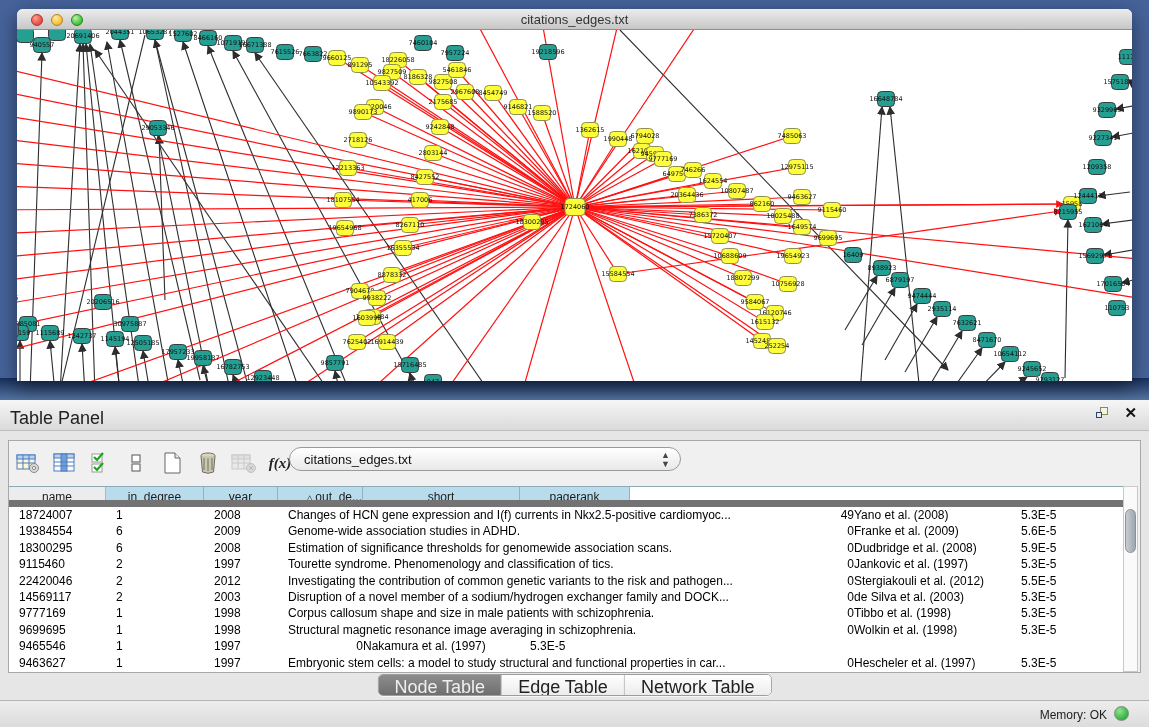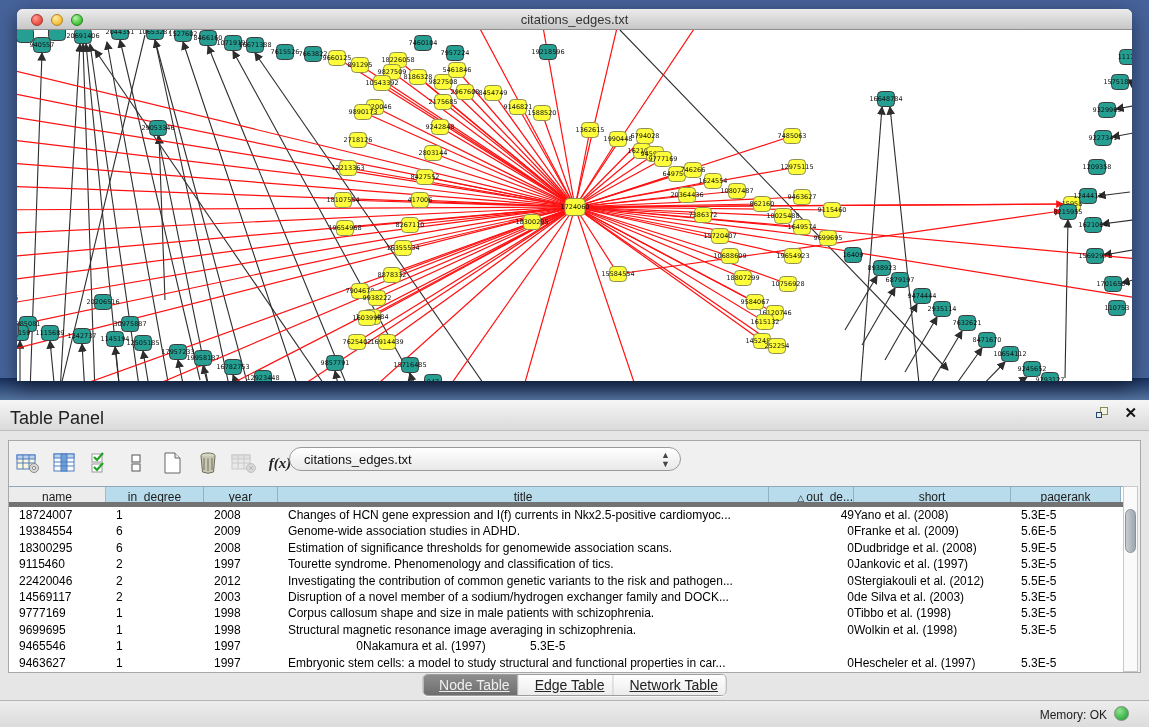--- a/index.html
+++ b/index.html
@@ -44,21 +44,21 @@
   .combo { position:absolute; left:280px; top:6px; width:392px; height:24px;
     border:1px solid #9a9a9a; border-radius:12px;
     background:linear-gradient(#ffffff,#e9e9e9); }
   .combo-text { position:absolute; left:14px; top:4px; font-size:13px; color:#111; }
   .combo-arrows { position:absolute; right:10px; top:3px; font-size:9px;
     color:#444; line-height:9px; text-align:center; }
 
   .tbl { position:absolute; left:0px; top:45px; width:1115px; height:186px;
     background:#fff; overflow:hidden; }
   .tbl-header { display:flex; height:21px; border-top:1px solid #8fa8b5;
-    border-bottom:5px solid #737373; }
+    border-bottom:7px solid #737373; }
   .th { font-size:12px; color:#1c1c1c; text-align:center; line-height:20px;
     background:#b9dcec; border-right:1px solid #8fb2c4; overflow:hidden;
     white-space:nowrap; }
   .th.gray { background:#ececec; border-right:1px solid #b5b5b5; }
   .sort-glyph { font-size:9px; margin-right:2px; color:#222; }
   .tr { display:flex; height:16.4px; }
   .td { font-size:12px; color:#000; line-height:16px; white-space:nowrap;
     overflow:hidden; padding-left:10px; }
   .td.center { padding-left:0; }
   .c0{width:97px;} .c1{width:98px;} .c2{width:74px;} .c3{width:491px;}
@@ -66,22 +66,22 @@
 
   .vscroll { position:absolute; right:2px; top:45px; width:15px; height:186px;
     background:#fafafa; border:1px solid #c9c9c9; }
   .vthumb { position:absolute; left:1px; top:22px; width:11px; height:44px;
     border-radius:6px; background:linear-gradient(90deg,#c9cdd3,#9ea6b0);
     border:1px solid #8a919b; }
 
   .tabs { position:absolute; left:50%; transform:translateX(-50%); top:274px;
     height:22px; display:flex; border:1px solid #9d9d9d; border-radius:5px;
     overflow:hidden; background:#fff; box-shadow:0 1px 0 rgba(255,255,255,.7); }
-  .tab { font-size:14px; padding:2px 8px 0 16px; color:#222;
-    background:linear-gradient(#ffffff,#ececec); border-right:1px solid #b8b8b8;text-decoration:underline; }
+  .tab { font-size:18px; padding:2px 16px 0 16px; color:#222;
+    background:linear-gradient(#ffffff,#ececec); border-right:1px solid #b8b8b8; }
   .tab:last-child { border-right:none; }
   .tab.active { background:linear-gradient(#8d8d8d,#6e6e6e); color:#efefef; }
 
   .statusbar { position:absolute; left:0; top:300px; width:1149px; height:27px;
     background:linear-gradient(#ededed,#dcdcdc); border-top:1px solid #b3b3b3;padding-left:16px; }
   .mem-text { position:absolute; right:42px; top:7px; font-size:12px; color:#222; }
   .mem-dot { position:absolute; right:20px; top:5px; width:15px; height:15px;
     border-radius:50%; border:1px solid #7d8d7d;
     background:radial-gradient(circle at 35% 30%,#8fe48f,#3cb44a 65%,#2a9638); }
 
@@ -819,21 +819,20 @@
     <div class="combo">
       <span class="combo-text">citations_edges.txt</span>
       <span class="combo-arrows">▲<br>▼</span>
     </div>
 
     <div class="tbl">
       <div class="tbl-header" id="tbl-header">
           <div class="th c0 gray">name</div>
           <div class="th c1">in_degree</div>
           <div class="th c2">year</div>
-          <div class="th c3">title</div>
           <div class="th c4"><span class="sort-glyph">△</span>out_de...</div>
           <div class="th c5">short</div>
           <div class="th c6">pagerank</div>
         </div>
       <div id="tbl-body">
           <div class="tr">
             <div class="td c0">18724007</div>
             <div class="td c1">1</div>
             <div class="td c2">2008</div>
             <div class="td c3">Changes of HCN gene expression and I(f) currents in Nkx2.5-positive cardiomyoc...</div>

